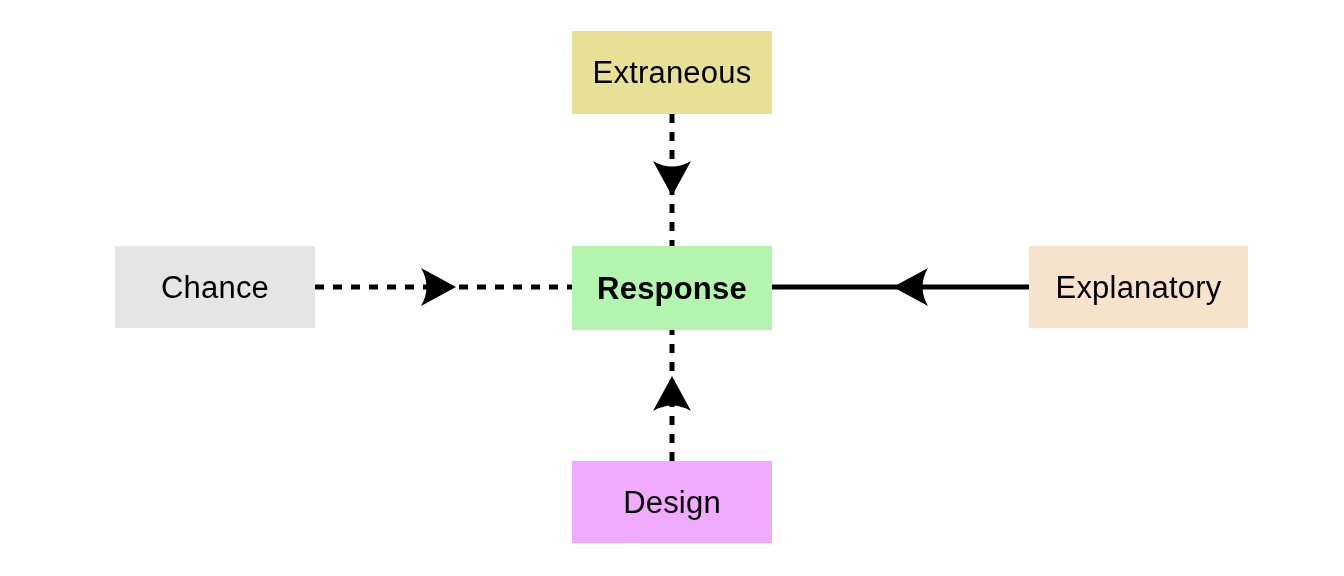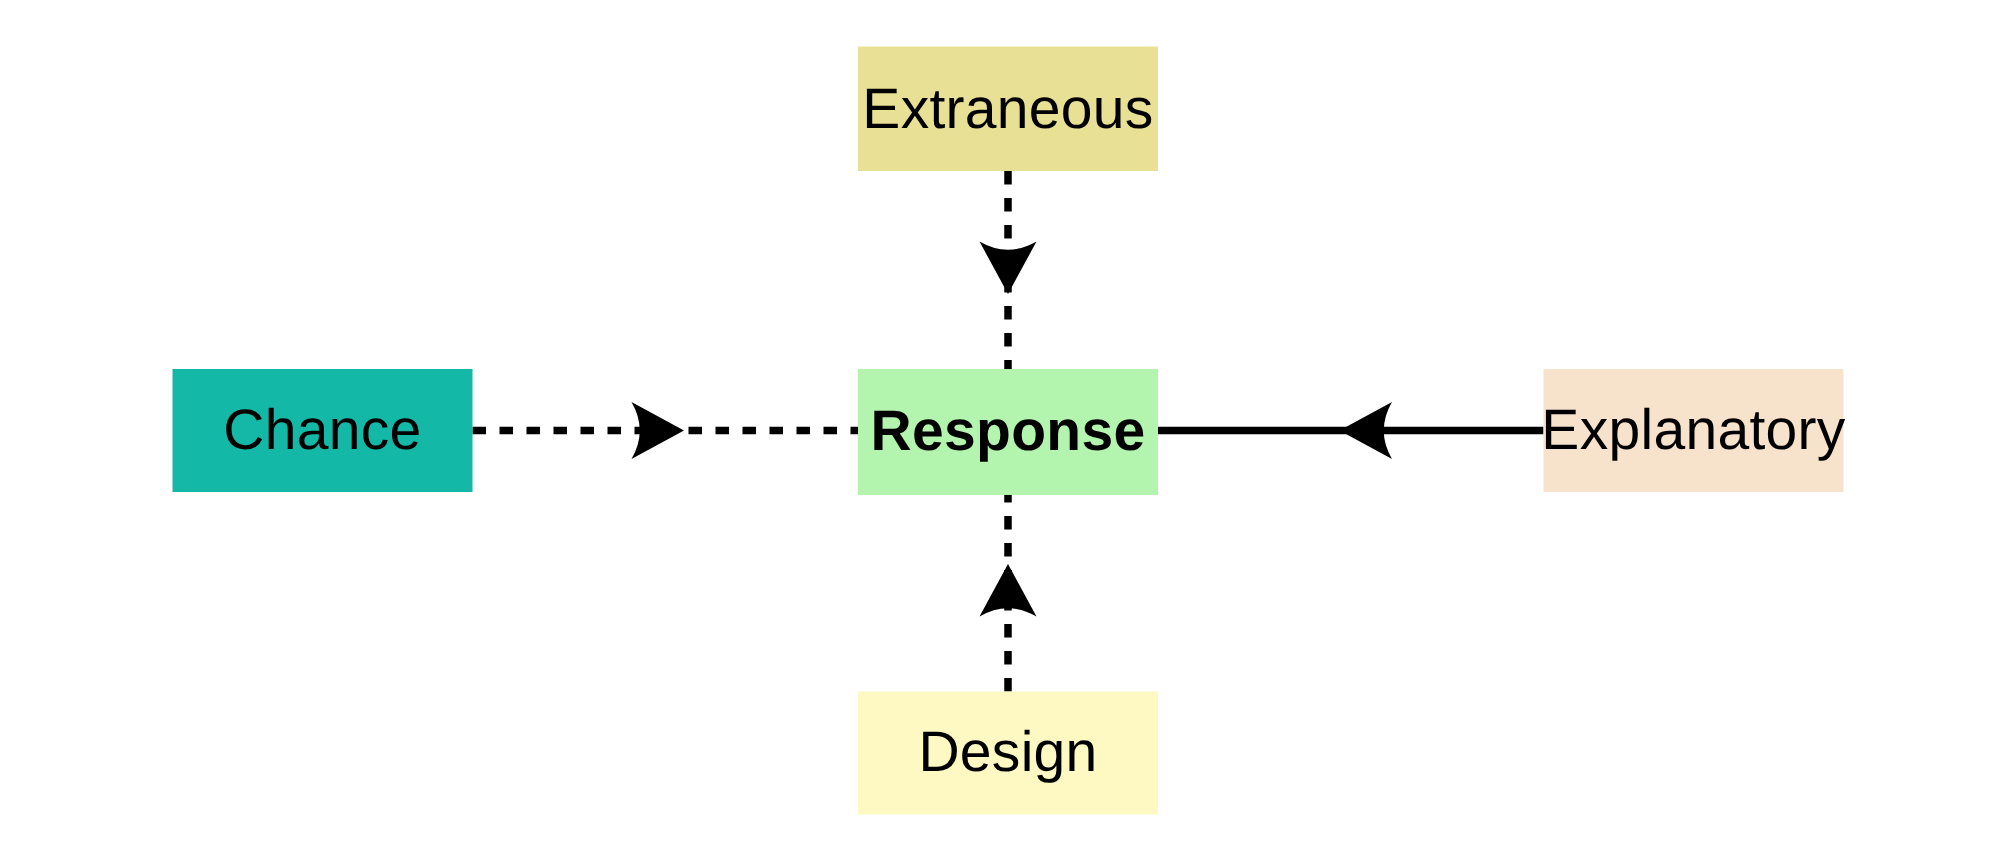--- a/index.html
+++ b/index.html
@@ -22,31 +22,31 @@
     width: 1344px;
     height: 576px;
   }
   .node-box {
     position: absolute;
     display: flex;
     align-items: center;
     justify-content: center;
     box-sizing: border-box;
     font-family: "Liberation Sans", sans-serif;
-    font-size: 38px;
+    font-size: 31px;
     font-weight: 400;
     color: #000000;
     letter-spacing: 0.2px;
     line-height: 1;
     z-index: 3;
   }
   #node-extraneous { left: 572px; top: 31px;  width: 200px; height: 83px; }
   #node-chance     { left: 115px; top: 246px; width: 200px; height: 82px; }
   #node-response   { left: 572px; top: 246px; width: 200px; height: 84px; }
-  #node-explanatory{ left: 1029px; top: 246px; width: 200px; height: 82px; }
+  #node-explanatory{ left: 1029px; top: 246px; width: 219px; height: 82px; }
   #node-design     { left: 572px; top: 461px; width: 200px; height: 82px; }
 </style>
 </head>
 <body>
 
 <div id="canvas" style="background: rgb(255, 255, 255);">
 
   <svg id="diagram-svg" viewBox="0 0 1344 576" xmlns="http://www.w3.org/2000/svg">
 
     <g>
@@ -67,29 +67,29 @@
     <g>
       <line x1="1029" y1="287" x2="772" y2="287" stroke="#000000" stroke-width="5" stroke-linecap="butt"></line>
       <path d="M 893 287 L 928 268 Q 917 287 928 306 Z" fill="#000000"></path>
     </g>
   </svg>
 
   <div class="node-box" id="node-extraneous" style="background: rgb(232, 225, 149);">
     <span>Extraneous</span>
   </div>
 
-  <div class="node-box" id="node-chance" style="background: #14b8a6;">
+  <div class="node-box" id="node-chance" style="background: #e5e5e5;">
     <span>Chance</span>
   </div>
 
   <div class="node-box" id="node-response" style="background: rgb(179, 245, 174); font-weight: bold;">
     <span>Response</span>
   </div>
 
   <div class="node-box" id="node-explanatory" style="background: rgb(247, 226, 204);">
     <span>Explanatory</span>
   </div>
 
-  <div class="node-box" id="node-design" style="background: #fef9c3;">
+  <div class="node-box" id="node-design" style="background: #f0abfc;">
     <span>Design</span>
   </div>
 
 </div>
 
 </body></html>

